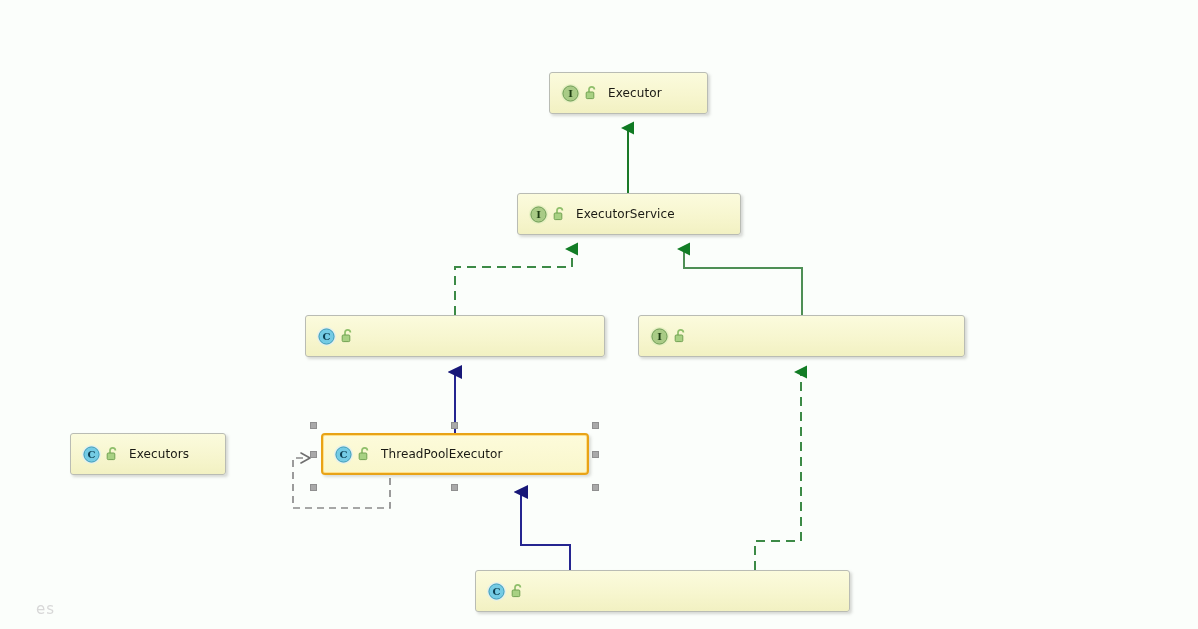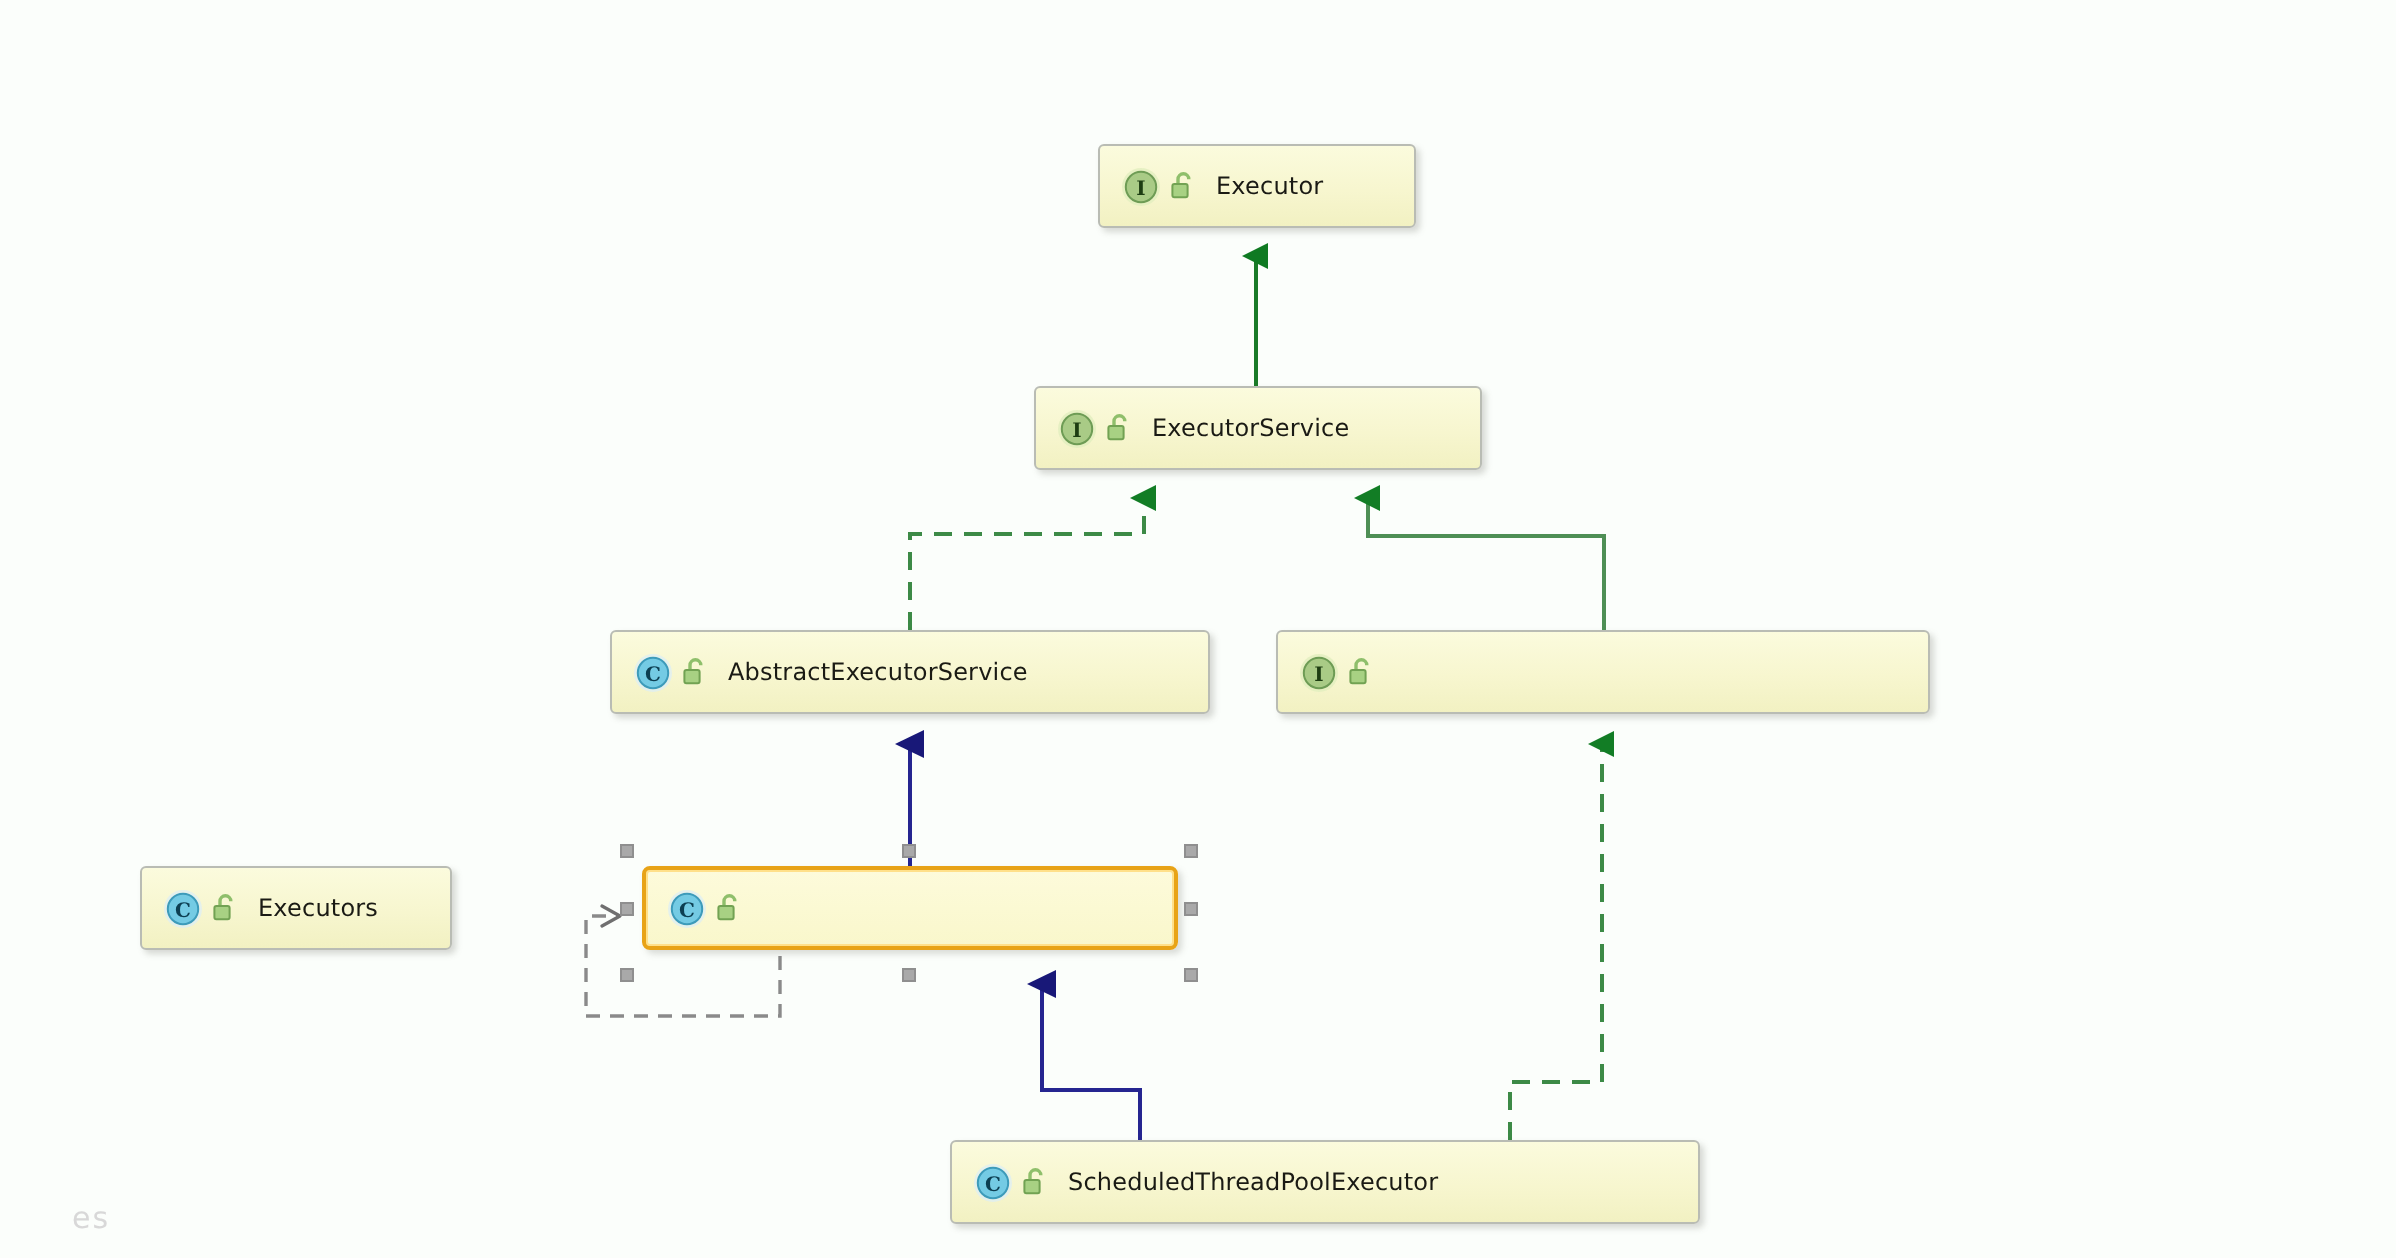--- a/index.html
+++ b/index.html
@@ -172,21 +172,20 @@
         <circle cx="10.5" cy="10.5" r="7.6" fill="#74cbe4" stroke="#3d9bba" stroke-width="1"></circle>
         <text x="10.5" y="14.4" text-anchor="middle" font-family="DejaVu Serif, serif" font-size="10" font-weight="bold" fill="#0d3f52">C</text>
       </svg>
     </span>
     <span class="lockicon">
       <svg width="15" height="16" viewBox="0 0 15 16">
         <path d="M5 7 V4.6 a2.7 2.7 0 0 1 5.4 0" fill="none" stroke="#8fbf6b" stroke-width="1.7"></path>
         <rect x="2.2" y="7" width="7.6" height="6.6" rx="1" fill="#a8d183" stroke="#72a253" stroke-width="1"></rect>
       </svg>
     </span>
-    <span class="label">AbstractExecutorService</span>
   </div>
 
   <div class="node" style="left:638px;top:315px;width:327px;">
     <span class="sicon">
       <svg width="21" height="21" viewBox="0 0 21 21">
         <circle cx="10.5" cy="10.5" r="9.5" fill="#e3eec0" opacity="0.85"></circle>
         <circle cx="10.5" cy="10.5" r="7.6" fill="#a9cb86" stroke="#6e9c55" stroke-width="1"></circle>
         <text x="10.5" y="14.4" text-anchor="middle" font-family="DejaVu Serif, serif" font-size="10" font-weight="bold" fill="#1d3d12">I</text>
       </svg>
     </span>
@@ -222,20 +221,21 @@
         <circle cx="10.5" cy="10.5" r="7.6" fill="#74cbe4" stroke="#3d9bba" stroke-width="1"></circle>
         <text x="10.5" y="14.4" text-anchor="middle" font-family="DejaVu Serif, serif" font-size="10" font-weight="bold" fill="#0d3f52">C</text>
       </svg>
     </span>
     <span class="lockicon">
       <svg width="15" height="16" viewBox="0 0 15 16">
         <path d="M5 7 V4.6 a2.7 2.7 0 0 1 5.4 0" fill="none" stroke="#8fbf6b" stroke-width="1.7"></path>
         <rect x="2.2" y="7" width="7.6" height="6.6" rx="1" fill="#a8d183" stroke="#72a253" stroke-width="1"></rect>
       </svg>
     </span>
+    <span class="label">ThreadPoolExecutor</span>
   </div>
 
   <div class="handle" style="left:310px;top:422px;"></div>
   <div class="handle" style="left:451px;top:422px;"></div>
   <div class="handle" style="left:592px;top:422px;"></div>
   <div class="handle" style="left:310px;top:451px;"></div>
   <div class="handle" style="left:592px;top:451px;"></div>
   <div class="handle" style="left:310px;top:484px;"></div>
   <div class="handle" style="left:451px;top:484px;"></div>
   <div class="handle" style="left:592px;top:484px;"></div>
@@ -247,18 +247,17 @@
         <circle cx="10.5" cy="10.5" r="7.6" fill="#74cbe4" stroke="#3d9bba" stroke-width="1"></circle>
         <text x="10.5" y="14.4" text-anchor="middle" font-family="DejaVu Serif, serif" font-size="10" font-weight="bold" fill="#0d3f52">C</text>
       </svg>
     </span>
     <span class="lockicon">
       <svg width="15" height="16" viewBox="0 0 15 16">
         <path d="M5 7 V4.6 a2.7 2.7 0 0 1 5.4 0" fill="none" stroke="#8fbf6b" stroke-width="1.7"></path>
         <rect x="2.2" y="7" width="7.6" height="6.6" rx="1" fill="#a8d183" stroke="#72a253" stroke-width="1"></rect>
       </svg>
     </span>
-    <span class="label">ScheduledThreadPoolExecutor</span>
   </div>
 
   <div class="watermark">es</div>
 
 </div>
 
 </body></html>

